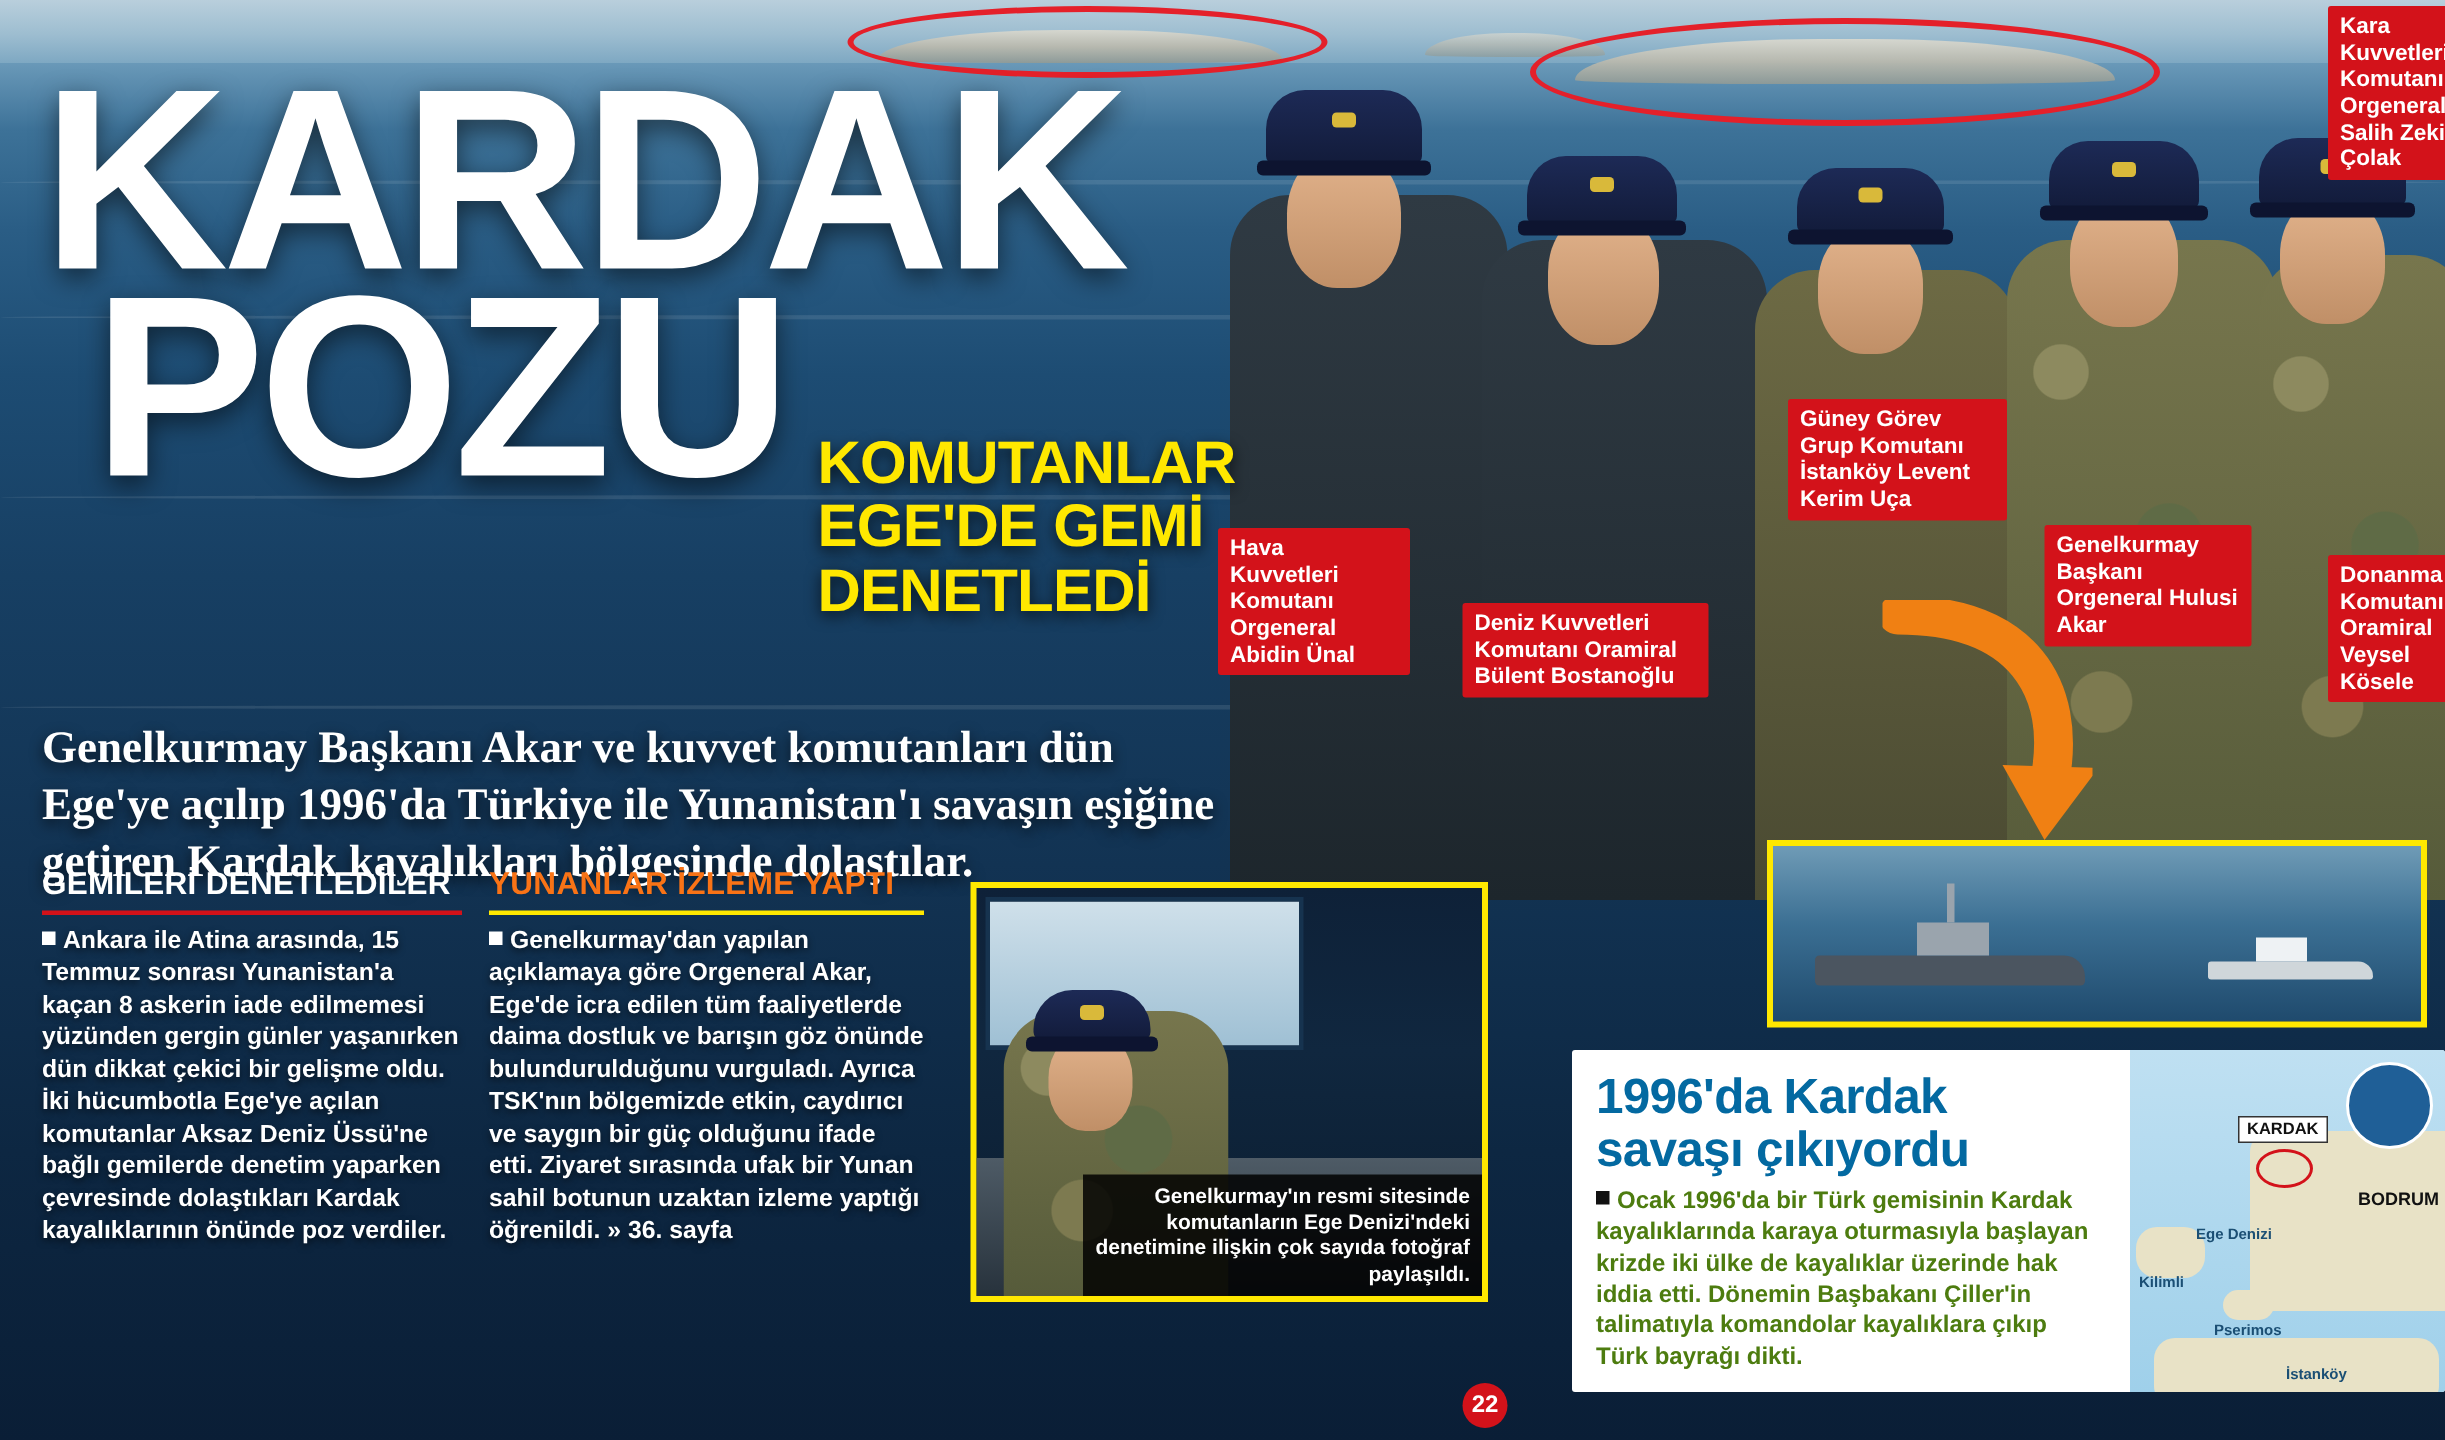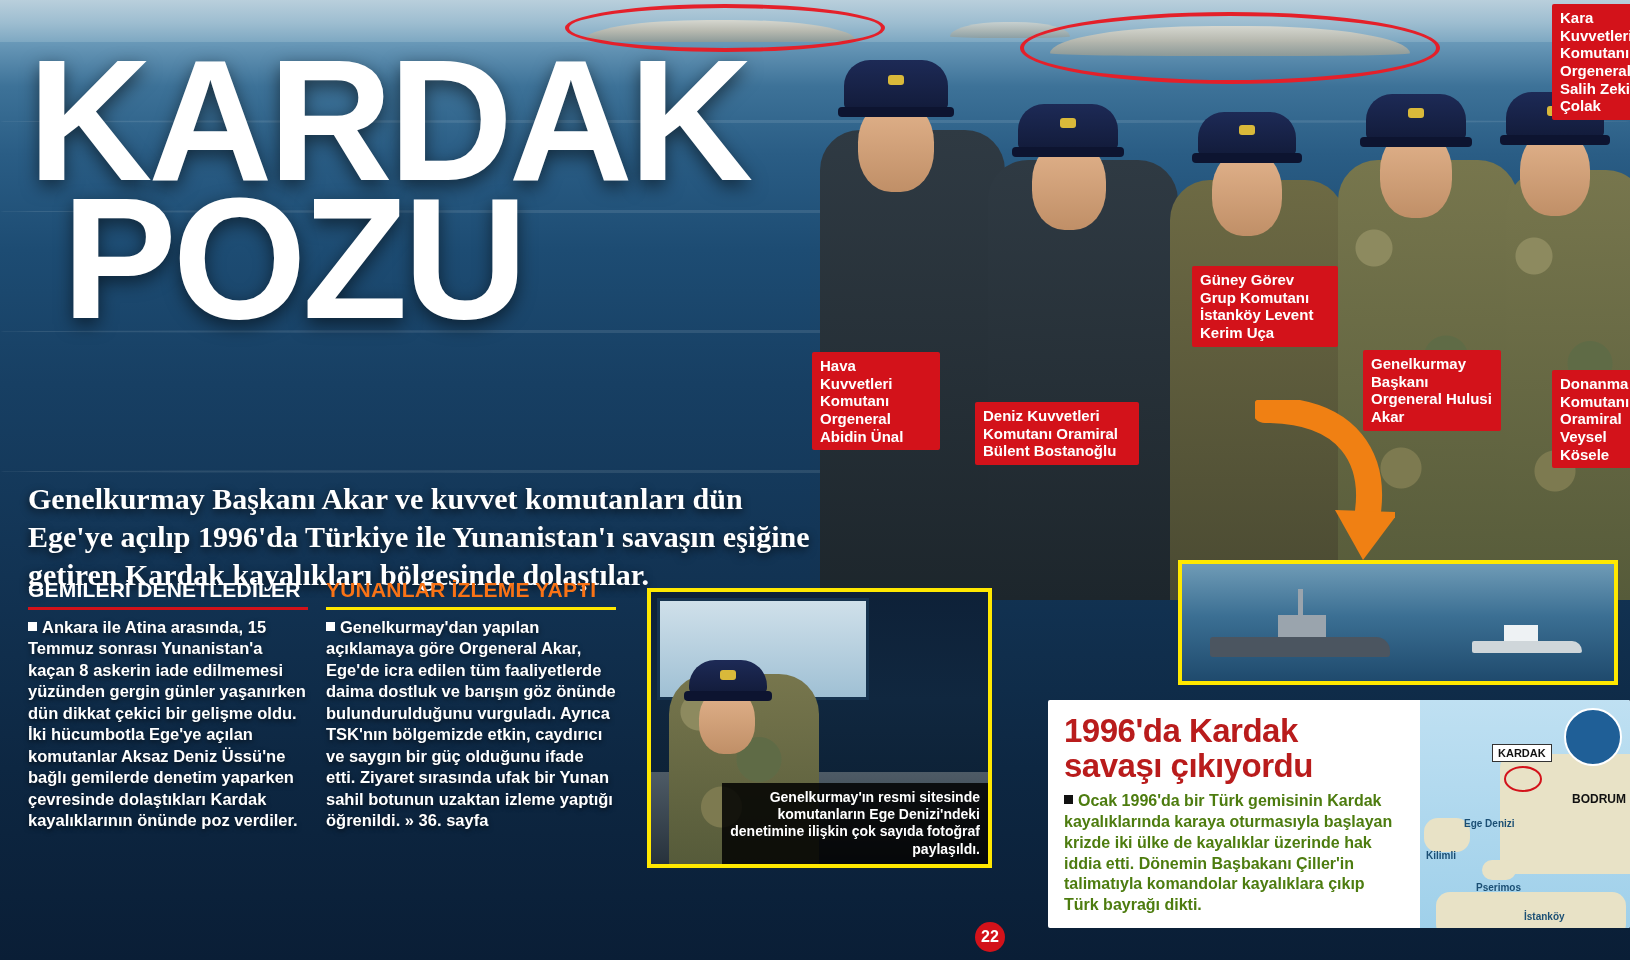--- a/index.html
+++ b/index.html
@@ -163,21 +163,21 @@
   }
   .ship-super{position:absolute;background:#9aa4ad;}
 
   
   .infobox{
     position:absolute;left:1048px;top:700px;width:582px;height:228px;z-index:38;
     background:#fff;border-radius:2px;overflow:hidden;
   }
   .infobox h2{
     margin:14px 16px 4px 16px;font-size:33px;line-height:1.05;
-    color:#b91c1c;font-weight:700;letter-spacing:-.5px;
+    color:#0369a1;font-weight:700;letter-spacing:-.5px;
   }
   .infobox p{
     margin:8px 16px 0 16px;width:330px;font-size:16px;line-height:1.30;
     color:#4d7c0f;font-weight:600;
   }
   .map{
     position:absolute;right:0;top:0;width:210px;height:228px;
     background:linear-gradient(180deg,#bfe0f2 0%,#9fd0ea 100%);
     overflow:hidden;
   }
@@ -258,20 +258,21 @@
     <div class="cap" style="left:686px;top:92px;width:98px;height:46px;">
         <span class="cap-badge"></span>
       </div>
   </div>
 
   <div class="headline">
     <span class="hl1">KARDAK</span>
     <span class="hl2">POZU</span>
   </div>
 
+  <div class="sub-yellow">KOMUTANLAR EGE'DE GEMİ DENETLEDİ</div>
 
   <div class="deck">Genelkurmay Başkanı Akar ve kuvvet komutanları dün Ege'ye açılıp 1996'da Türkiye ile Yunanistan'ı savaşın eşiğine getiren Kardak kayalıkları bölgesinde dolaştılar.</div>
 
   <div class="callout" style="left:812px;top:352px;width:112px;">
     <span>Hava Kuvvetleri Komutanı Orgeneral Abidin Ünal</span>
   </div>
   <div class="callout" style="left:975px;top:402px;width:148px;">
     <span>Deniz Kuvvetleri Komutanı Oramiral Bülent Bostanoğlu</span>
   </div>
   <div class="callout" style="left:1192px;top:266px;width:130px;">

